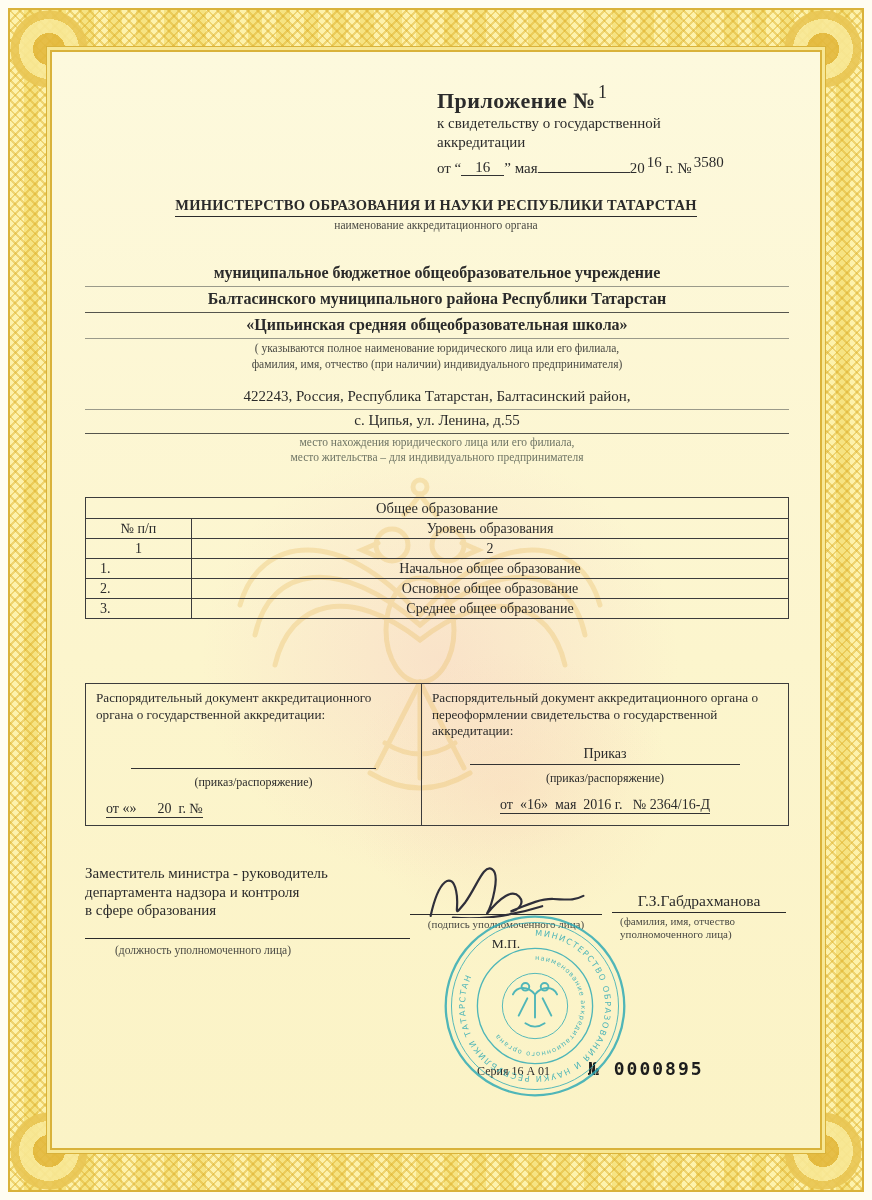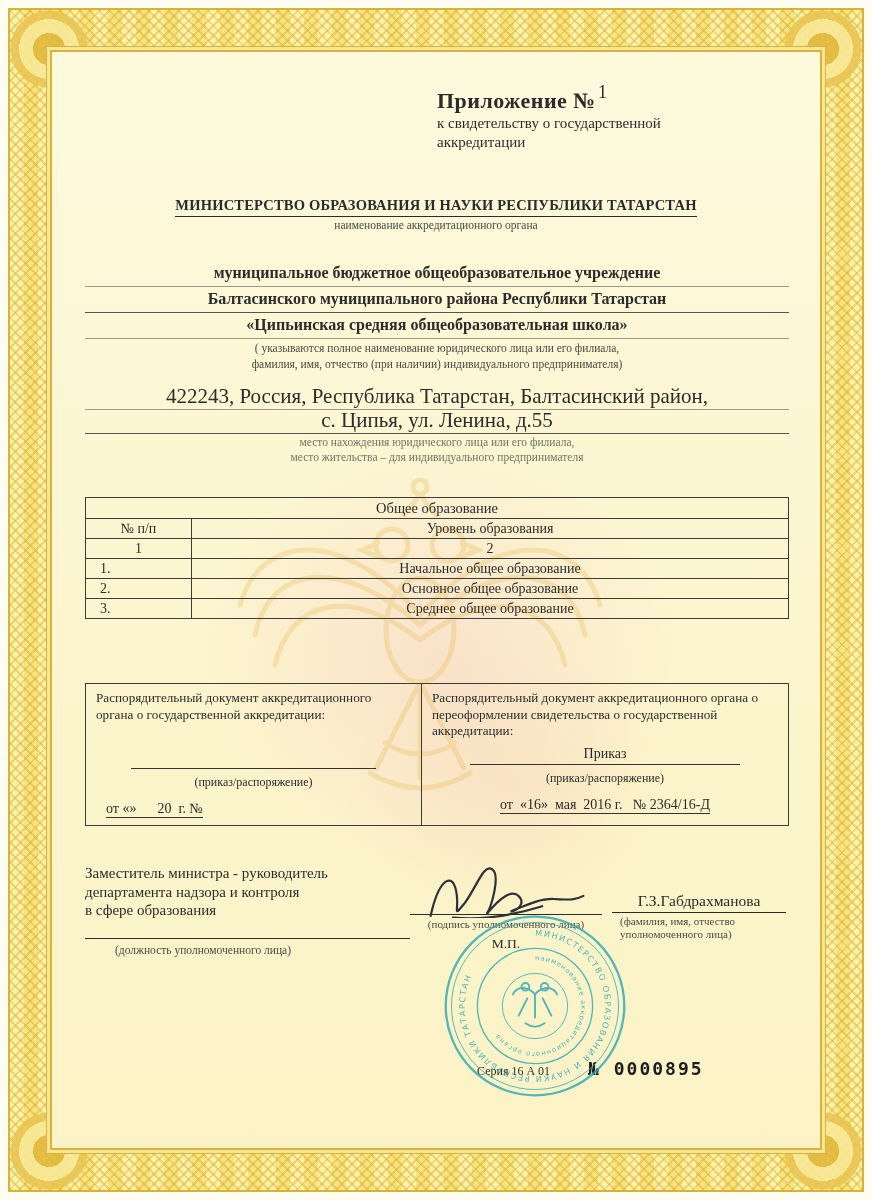--- a/index.html
+++ b/index.html
@@ -58,21 +58,21 @@
   .small-caption { font-size:11.5px; color:#4a4a44; }
   .ministry-block .small-caption { margin-top:2px; }
 
   .org-block { left:85px; top:262px; width:704px; text-align:center; }
   .org-line { font-weight:bold; font-size:16px; line-height:21px; border-bottom:1px solid #9a9a8a; padding-bottom:3px; }
   .org-line + .org-line { margin-top:1px; }
   .org-line.last { border-bottom:1.5px solid #55554d; }
   .org-block .small-caption { margin-top:3px; line-height:13px; }
 
   .address-block { left:85px; top:386px; width:704px; text-align:center; }
-  .addr-line { font-size:21px; line-height:21px; border-bottom:1px solid #9a9a8a; padding-bottom:2px; }
+  .addr-line { font-size:15px; line-height:21px; border-bottom:1px solid #9a9a8a; padding-bottom:2px; }
   .addr-line.last { border-bottom:1.5px solid #55554d; }
   .address-block .small-caption { margin-top:2px; line-height:13px; color:#6f7565; }
 
   .table-block { left:85px; top:497px; width:704px; }
   table.edu { border-collapse:collapse; width:100%; font-size:14px; }
   .edu td { border:1px solid #3c3c3c; height:19px; padding:0 6px; text-align:center; vertical-align:middle; }
   .edu .title-cell { font-weight:normal; font-size:14.5px; height:20px; }
   .edu .num-col { width:85px; }
   .edu td.numcell { text-align:left; padding-left:14px; }
 
@@ -149,20 +149,21 @@
       <path d="M150 308 q50 30 100 0"></path>
     </g>
   </svg>
 
   <div class="content">
 
     <div class="abs title-block">
       <div class="doc-title"><span>Приложение №</span><sup>1</sup></div>
       <div class="subline">к свидетельству о государственной</div>
       <div class="subline">аккредитации</div>
+      <div class="date-line"><span>от “</span><span class="fill-day">16</span><span>” мая</span><span class="blank-u"></span><span>20</span><span class="raised">16</span><span> г. №</span><span class="raised">3580</span></div>
     </div>
 
     <div class="abs ministry-block">
       <div class="ministry-name">МИНИСТЕРСТВО ОБРАЗОВАНИЯ И НАУКИ РЕСПУБЛИКИ ТАТАРСТАН</div>
       <div class="small-caption">наименование аккредитационного органа</div>
     </div>
 
     <div class="abs org-block">
       <div class="org-line">муниципальное  бюджетное  общеобразовательное учреждение</div>
       <div class="org-line last">Балтасинского муниципального района Республики Татарстан</div>

